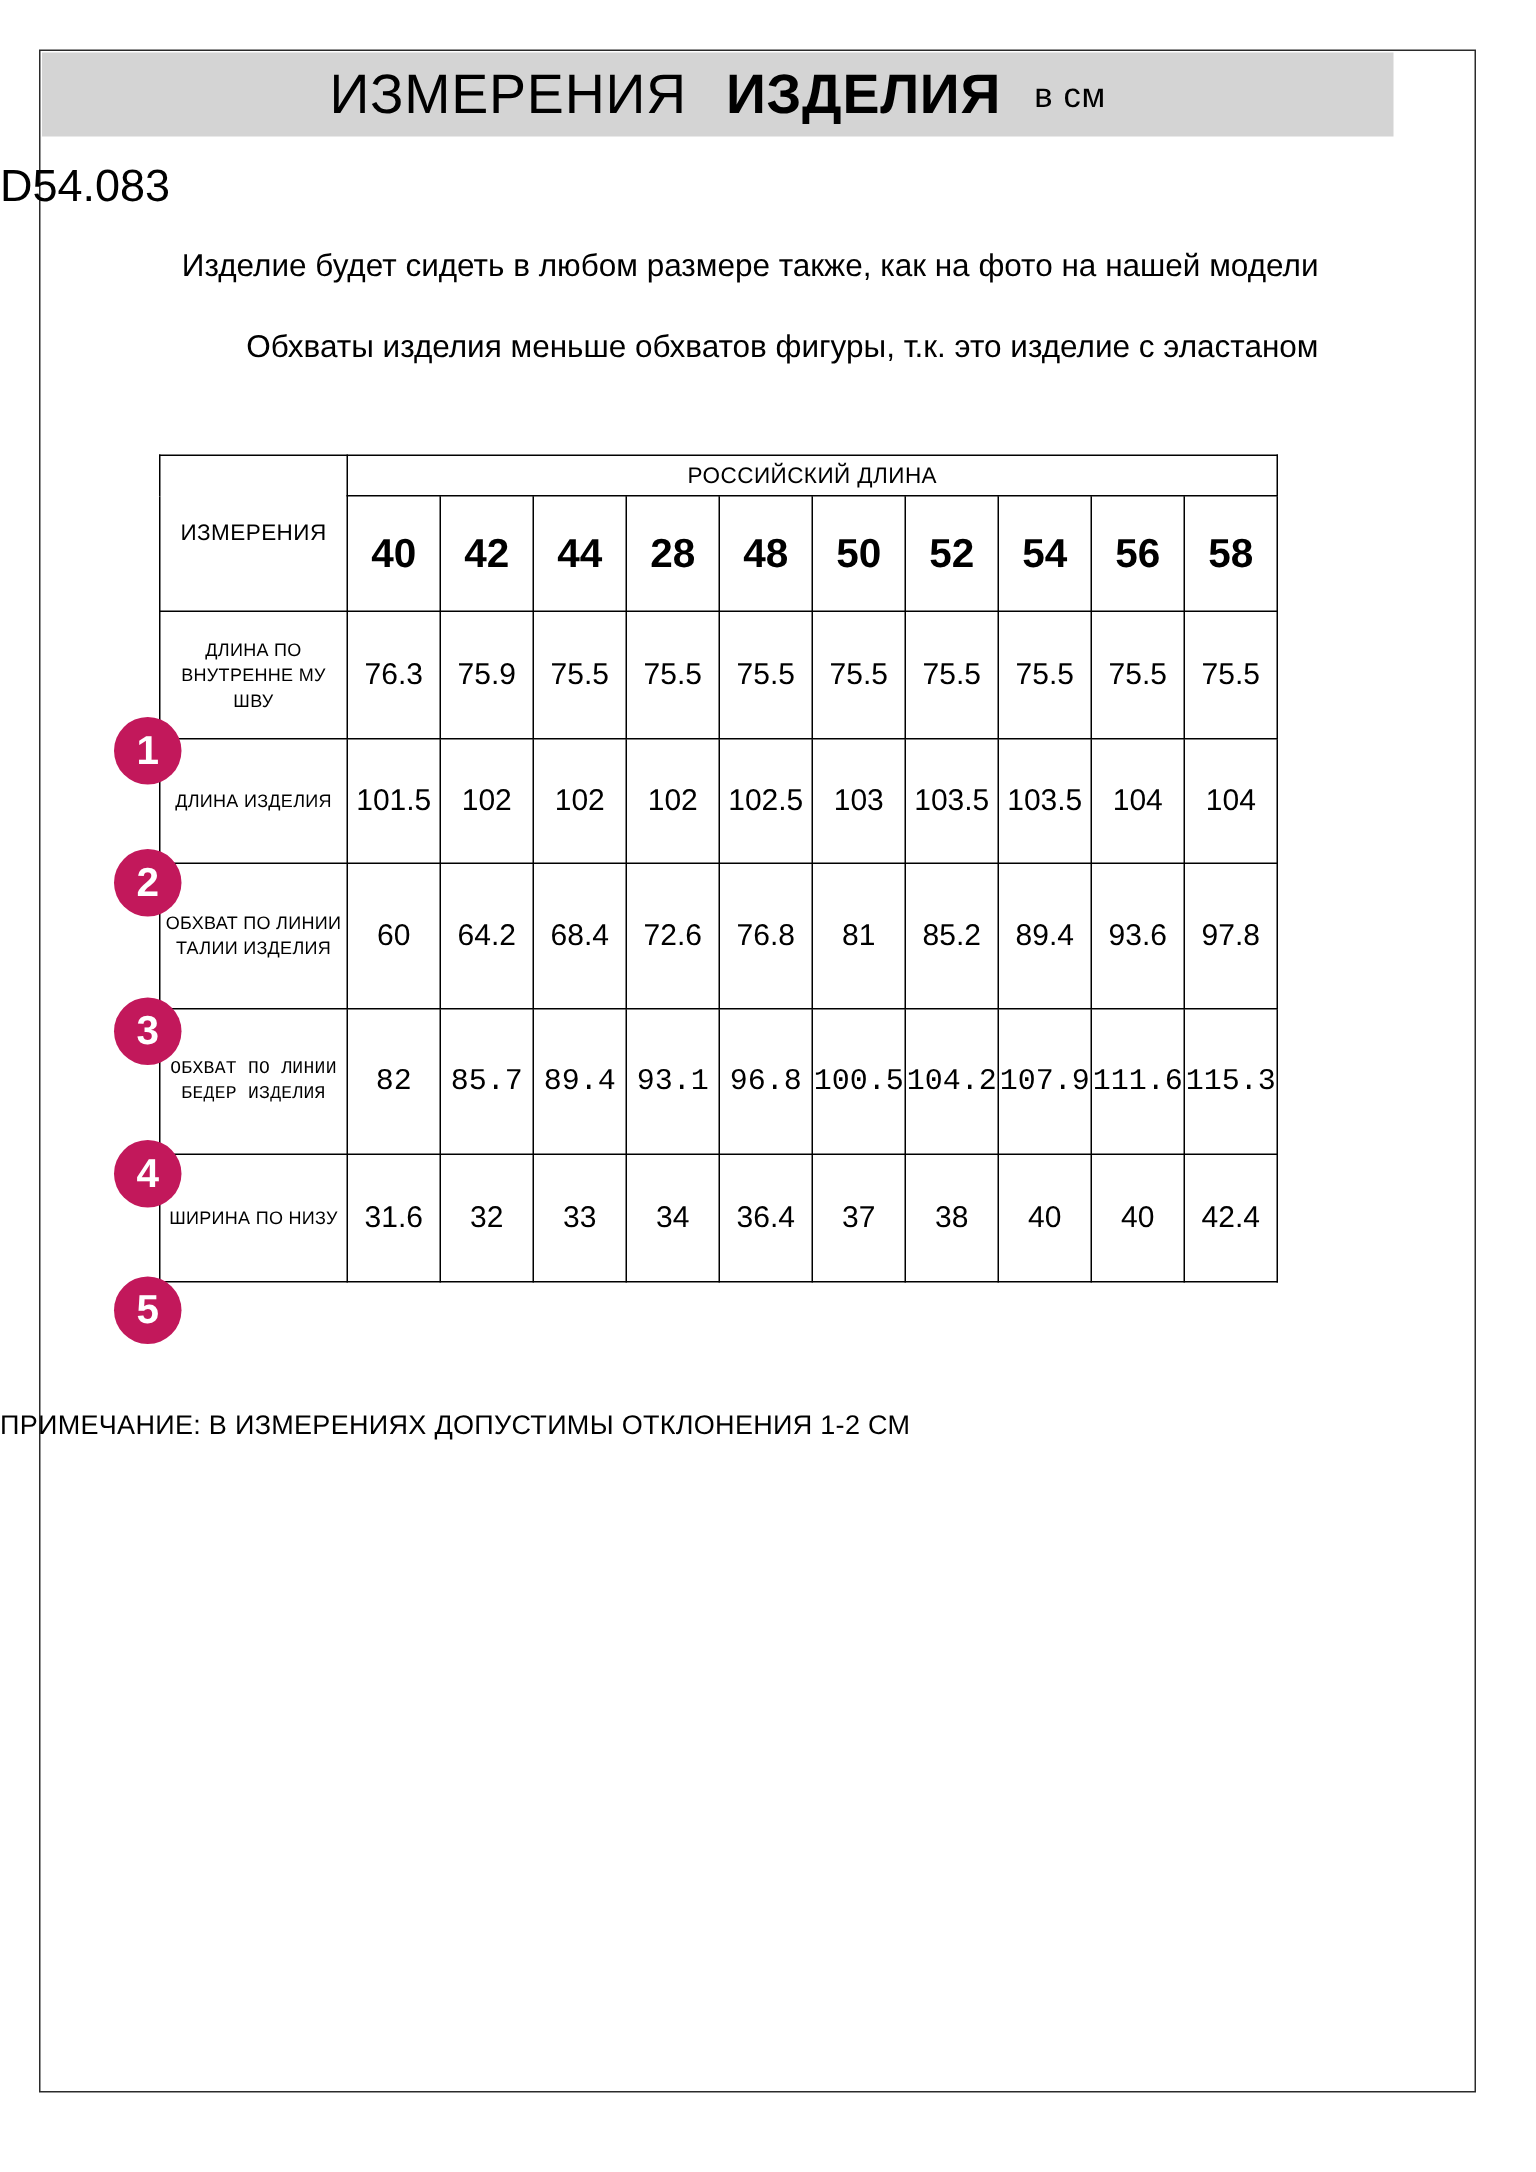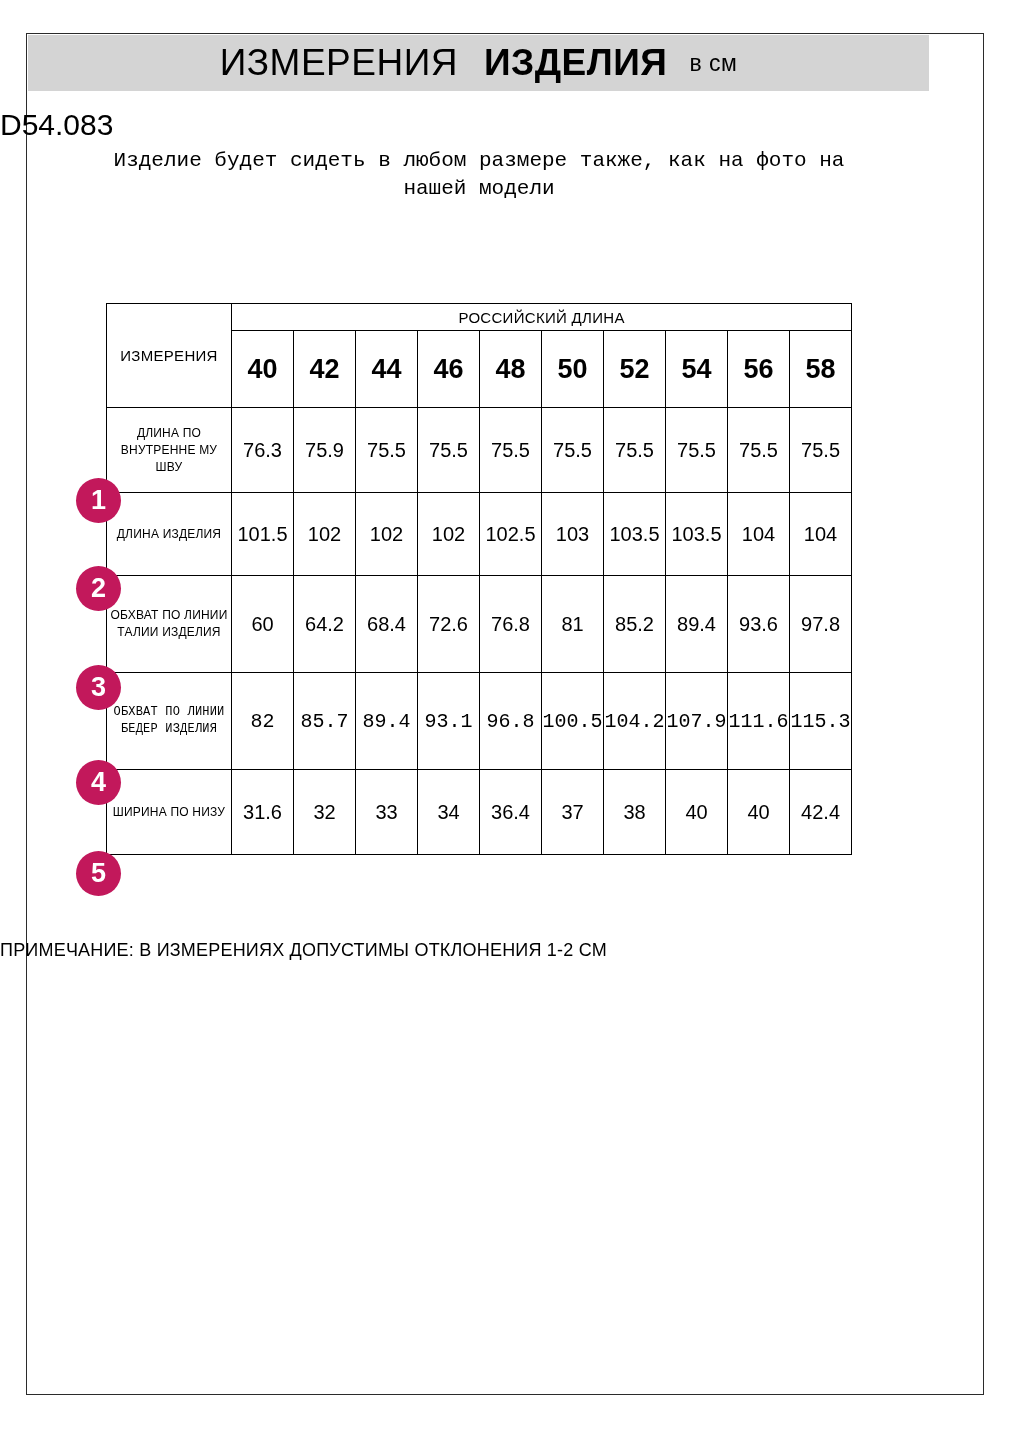--- a/index.html
+++ b/index.html
@@ -64,24 +64,23 @@
     top: 108px;
     width: 958px;
     text-align: left;
     font-size: 30px;
     font-weight: 400;
   }
 
   .intro-block {
     position: absolute;
     left: 79px;
-    top: 147px;
+    top: 164px;
     width: 800px;
-    text-align: center;
-    font-family: Liberation Mono, monospace;
+    text-align: right;
   }
   .intro-line {
     font-size: 21px;
     line-height: 28px;
     font-weight: 400;
   }
   .intro-line.second {
     margin-top: 26px;
   }
 
@@ -176,20 +175,21 @@
 <div class="title-band">
   <span class="title-regular">ИЗМЕРЕНИЯ</span>
   <span class="title-bold">ИЗДЕЛИЯ</span>
   <span class="title-unit">в см</span>
 </div>
 
 <div class="model-code">D54.083</div>
 
 <div class="intro-block">
   <div class="intro-line">Изделие будет сидеть в любом размере также, как на фото на нашей модели</div>
+  <div class="intro-line second">Обхваты изделия меньше обхватов фигуры, т.к. это изделие с эластаном</div>
 </div>
 
 <div class="table-wrap">
   <table class="size-table">
     <colgroup>
       <col class="label-col">
       <col class="size-col">
         <col class="size-col">
         <col class="size-col">
         <col class="size-col">
@@ -202,21 +202,21 @@
     </colgroup>
     <tbody>
       <tr>
         <td rowspan="2" class="hdr-label">ИЗМЕРЕНИЯ</td>
         <td colspan="10" class="hdr-group">РОССИЙСКИЙ ДЛИНА</td>
       </tr>
       <tr>
         <td class="hdr-size">40</td>
         <td class="hdr-size">42</td>
         <td class="hdr-size">44</td>
-        <td class="hdr-size">46</td>
+        <td class="hdr-size">28</td>
         <td class="hdr-size">48</td>
         <td class="hdr-size">50</td>
         <td class="hdr-size">52</td>
         <td class="hdr-size">54</td>
         <td class="hdr-size">56</td>
         <td class="hdr-size">58</td>
       </tr>
 
       <tr class="r1">
         <td class="row-label">ДЛИНА ПО ВНУТРЕННЕ МУ ШВУ</td>

